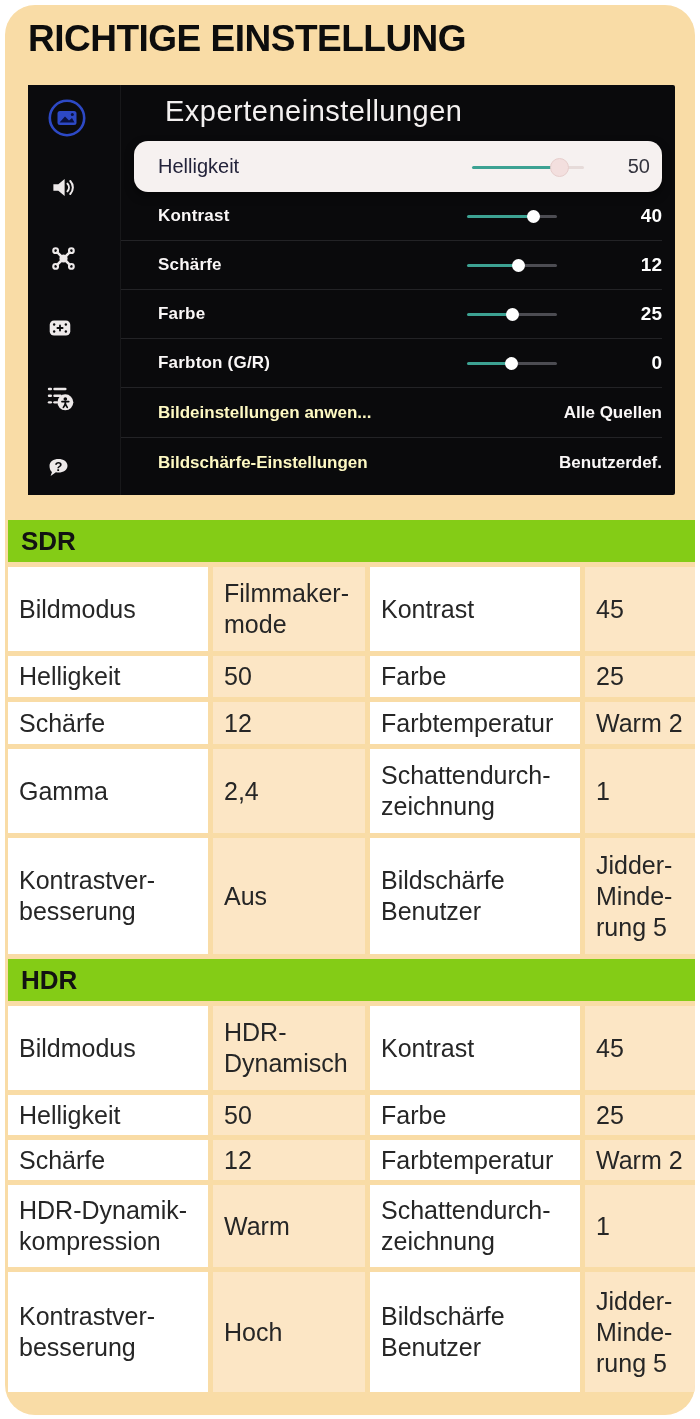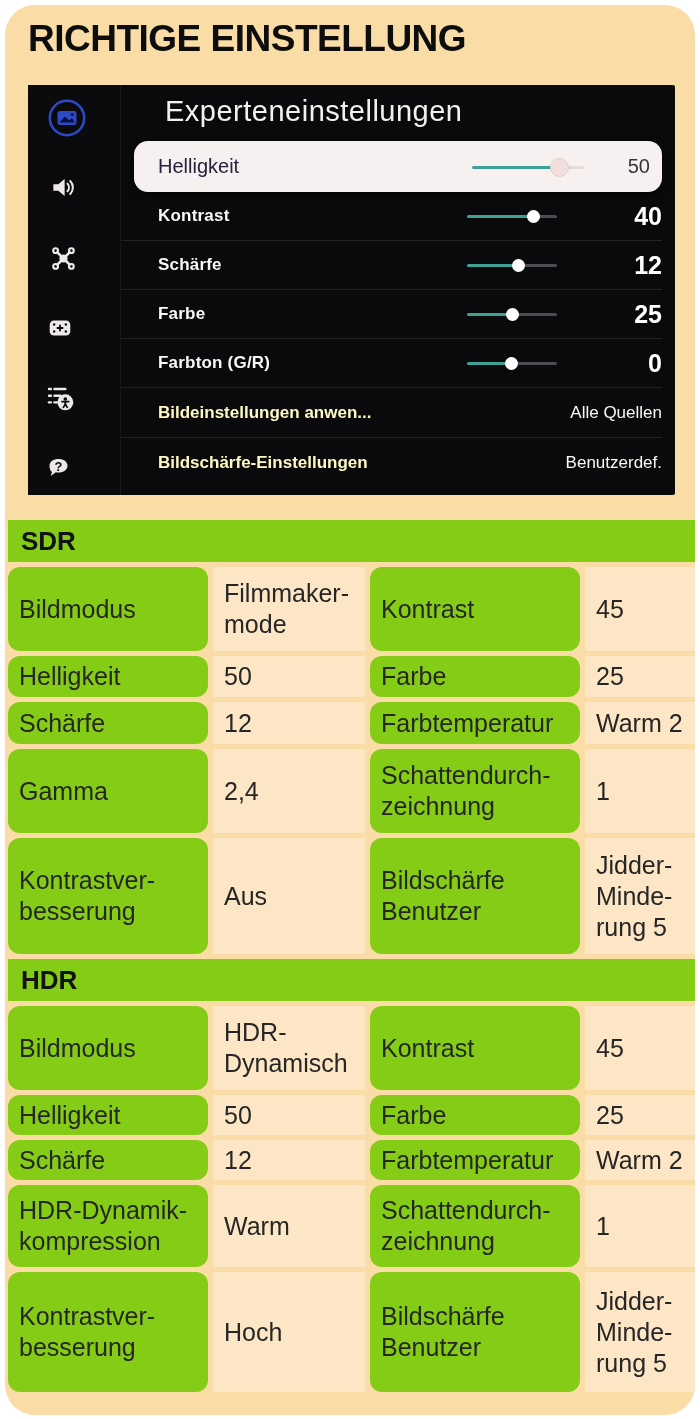--- a/index.html
+++ b/index.html
@@ -30,52 +30,52 @@
   .pill{
     margin:13px 0 0 13px;height:51px;background:#F6F1F0;border-radius:14px;
     display:flex;align-items:center;padding:0 12px 0 24px;
     box-shadow:0 4px 9px rgba(0,0,0,.5);
   }
   .pill .lbl{flex:1;font-size:20px;font-weight:400;color:#23233A;}
   .pill .val{width:66px;text-align:right;font-size:20px;font-weight:500;color:#34343E;}
   .drow{display:flex;align-items:center;height:48px;padding-left:37px;}
   .drow.sep{border-top:1px solid #232326;}
   .drow .lbl{flex:1;font-size:17px;font-weight:700;color:#FAF7F7;letter-spacing:.2px;}
-  .drow .val{width:105px;text-align:right;font-size:25px;font-weight:700;color:#ffffff;}
+  .drow .val{width:105px;text-align:right;font-size:19px;font-weight:700;color:#ffffff;}
   .slider{position:relative;width:90px;height:16px;}
   .slider .tr{position:absolute;top:7px;height:3px;border-radius:2px;}
   .slider .fill{left:0;background:#3DA293;}
   .slider .rest{background:#4C4C52;right:0;}
   .slider .knob{position:absolute;top:1.5px;width:13px;height:13px;border-radius:50%;background:#ffffff;}
   .pill .slider{width:112px;height:20px;}
   .pill .slider .tr{top:9px;}
   .pill .slider .rest{background:#E6DBD9;}
   .pill .slider .knob{top:1px;width:19px;height:19px;background:#F3DFDE;border:1px solid #E7CECC;box-sizing:border-box;}
   .irow{
     display:flex;align-items:center;justify-content:space-between;
     height:49px;padding:0 0 0 37px;border-top:1px solid #232326;
   }
   .irow .lbl{font-size:17px;font-weight:700;color:#fef9c3;}
-  .irow .val{font-size:17px;font-weight:400;color:#FAF7F7;}
+  .irow .val{font-size:17px;font-weight:700;color:#FAF7F7;}
   
   .tables{position:absolute;left:3px;top:515px;width:687px;}
   .sec-header{
     height:42px;background:#84cc16;display:flex;align-items:center;
     padding-left:13px;font-size:26px;font-weight:700;color:#121212;
     margin-bottom:5px;box-sizing:border-box;
   }
   .grid{
     display:grid;grid-template-columns:200px 152px 210px 111px;
     gap:5px;margin-bottom:5px;
   }
   .cell{
     display:flex;align-items:center;padding:6px 8px 6px 11px;
     font-size:25px;color:#262626;line-height:1.24;box-sizing:border-box;
   }
-  .cl{background:#84cc16;border-radius:12px;}
+  .cl{background:#ffffff;}
   .cv{background:#FCE6C5;}
 </style>
 </head>
 <body>
 
 <div class="card">
 
   <div class="page-title">RICHTIGE EINSTELLUNG</div>
 
   <div class="tv">

